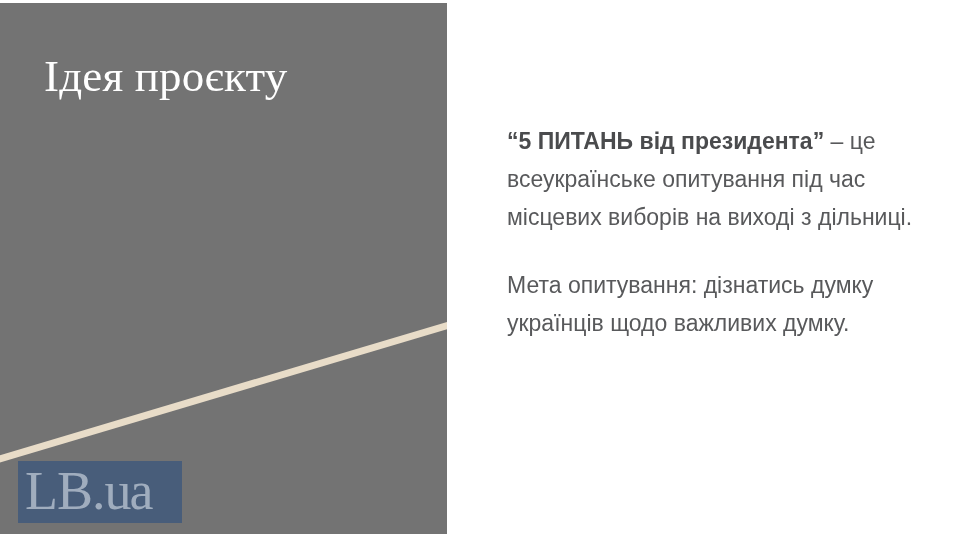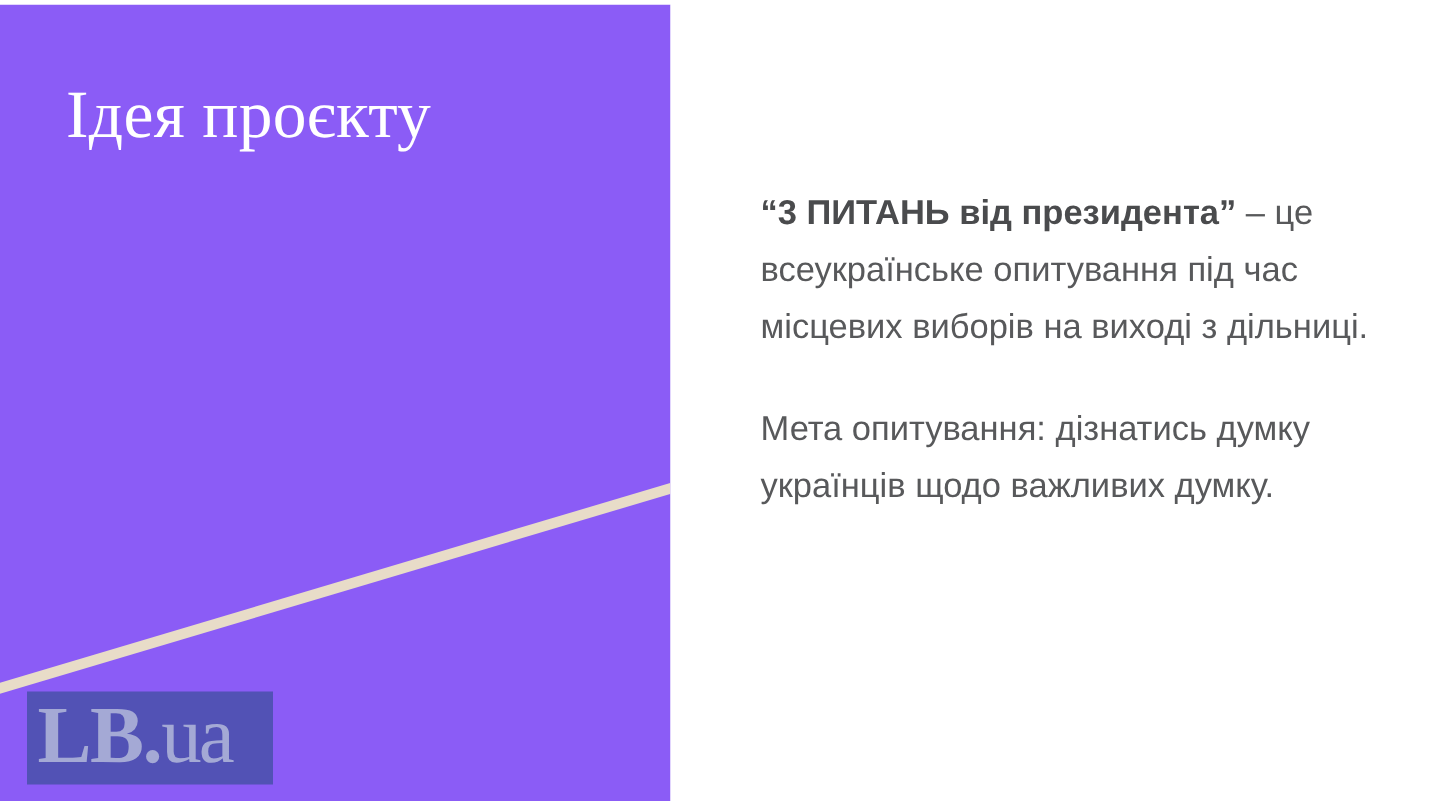--- a/index.html
+++ b/index.html
@@ -20,21 +20,21 @@
     overflow: hidden;
   }
 
   
   .left-panel {
     position: absolute;
     left: 0;
     top: 3px;
     width: 447px;
     height: 531px;
-    background: #8b5cf6;
+    background: #737373;
     overflow: hidden;
   }
 
   .slide-title {
     position: absolute;
     left: 44px;
     top: 48px;
     margin: 0;
     font-family: "Liberation Serif", "DejaVu Serif", serif;
     font-weight: 400;
@@ -72,21 +72,21 @@
     top: -2px;
     left: 7px;
     font-size: 54px;
     line-height: 1;
     color: rgba(215, 222, 232, 0.62);
     white-space: nowrap;
     letter-spacing: -1px;
   }
   .lb-serif {
     font-family: "Liberation Serif", "DejaVu Serif", serif;
-    font-weight: 700;
+    font-weight: 400;
   }
   .lb-sans {
     font-family: Liberation Serif, serif;
     font-weight: 400;
     letter-spacing: -2px;
   }
 
   
   .right-panel {
     position: absolute;
@@ -152,21 +152,21 @@
 
   </div>
 
   <div class="edge-strip top"></div>
   <div class="edge-strip bottom"></div>
 
   <div class="right-panel">
     <div class="body-copy">
 
       <p class="body-para">
-        <span class="lead">“3 ПИТАНЬ від президента”</span><span> – це всеукраїнське опитування під час місцевих виборів на виході з дільниці.</span>
+        <span class="lead">“5 ПИТАНЬ від президента”</span><span> – це всеукраїнське опитування під час місцевих виборів на виході з дільниці.</span>
       </p>
 
       <p class="body-para">
         <span>Мета опитування: дізнатись думку українців щодо важливих думку.</span>
       </p>
 
     </div>
   </div>
 
 </div>

